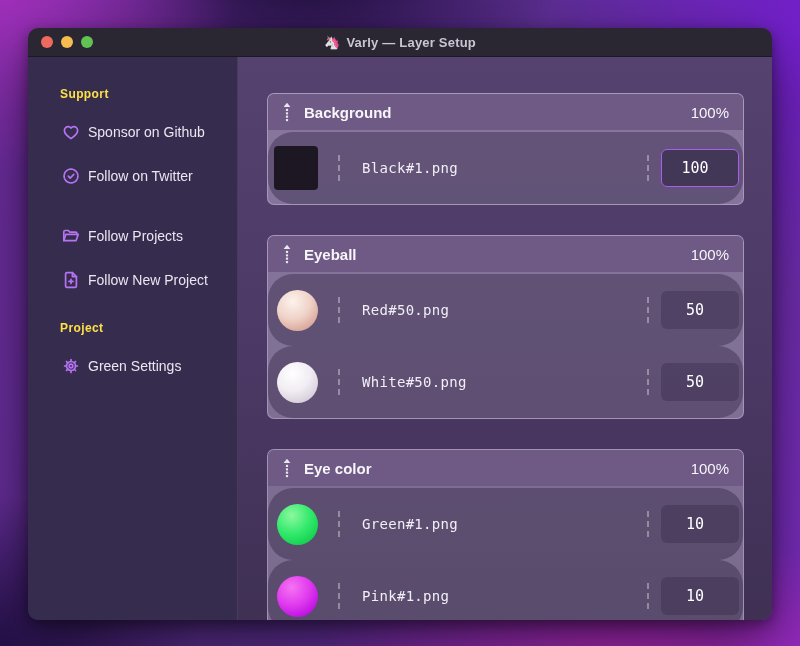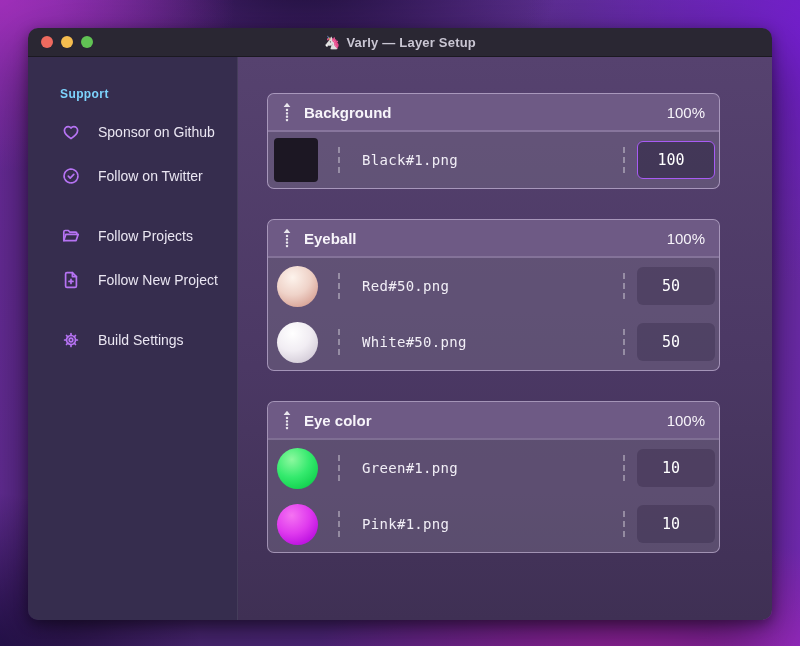--- a/index.html
+++ b/index.html
@@ -31,47 +31,47 @@
   .title { font-size:13px; font-weight:700; color:#c9c6d3; letter-spacing:.2px; display:flex; gap:6px; align-items:center; }
   .app-emoji { font-size:13px; }
   
   .content { flex:1; display:flex; min-height:0; }
   .sidebar {
     width:210px; flex:0 0 auto; background:#362d4e; padding:30px 12px 0 12px;
     border-right:1px solid rgba(255,255,255,.08);
   }
   .side-section { margin-top:22px; }
   .side-section:first-child { margin-top:0; }
-  .side-label { font-size:12px; font-weight:700; color:#7dd3fc; letter-spacing:.4px; padding-left:20px; height:16px; margin-bottom:10px; }
+  .side-label { font-size:12px; font-weight:700; color:#fde047; letter-spacing:.4px; padding-left:20px; height:16px; margin-bottom:10px; }
   .side-item {
-    height:38px; margin-bottom:6px; display:flex; align-items:center; gap:17px;
+    height:38px; margin-bottom:6px; display:flex; align-items:center; gap:7px;
     padding-left:20px; border-radius:8px; color:#eae6f2; font-size:14px; cursor:pointer;
   }
   .side-item.active { background:rgba(255,255,255,.08); }
   .side-icon { width:21px; height:21px; display:flex; align-items:center; justify-content:center; color:#b673f3; flex:0 0 auto; }
   .side-icon svg { width:20px; height:20px; }
   
   .main {
-    flex:1; min-width:0; padding:36px 52px 0 29px; overflow:hidden;
+    flex:1; min-width:0; padding:36px 28px 0 29px; overflow:hidden;
     background:linear-gradient(180deg, #56426f 0%, #4b3864 55%, #3f3054 100%);
   }
   .group {
     border:1px solid rgba(233,219,245,.35); border-radius:7px; overflow:hidden;
     display:flex; flex-direction:column; gap:2px;
     background:rgba(233,219,245,.35); margin-bottom:30px;
   }
   .group-header {
     height:36px; background:#6e5a85; display:flex; align-items:center; padding:0 14px; cursor:grab;
   }
   .drag-icon { color:rgba(255,255,255,.85); display:flex; margin-right:12px; }
   .drag-icon svg { width:10px; height:20px; }
   .group-name { font-size:15px; font-weight:700; color:#f7f4fa; }
   .group-weight { margin-left:auto; font-size:15px; font-weight:400; color:#f7f4fa; }
   .row {
-    height:56px; background:rgba(16,5,38,.30); display:flex; align-items:center;
+    height:72px; background:rgba(16,5,38,.30); display:flex; align-items:center;border-radius:25px;
   }
   .thumb { width:44px; height:44px; margin-left:6px; flex:0 0 auto; }
   .thumb.black-square { background:#1c1723; border-radius:4px; }
   .thumb.red-sphere, .thumb.white-sphere, .thumb.cyan-sphere, .thumb.green-sphere, .thumb.pink-sphere {
     width:41px; height:41px; border-radius:50%; margin-left:9px;
   }
   .thumb.red-sphere   { background:radial-gradient(circle at 38% 28%, #fdf3ec 0%, #efd3c9 45%, #dcab9f 75%, #c98d82 100%); }
   .thumb.white-sphere { background:radial-gradient(circle at 38% 28%, #ffffff 0%, #f1edf3 45%, #d9d2dd 75%, #c2bac8 100%); }
   .thumb.cyan-sphere  { background:radial-gradient(circle at 32% 26%, #5beef7 0%, #25d9e0 40%, #14dfa0 70%, #0bc86e 100%); }
   .thumb.green-sphere { background:radial-gradient(circle at 36% 28%, #8df89f 0%, #35ea6e 45%, #17d553 75%, #0cb844 100%); }
@@ -151,31 +151,32 @@
                   <path d="M11.4 2.7v3.9h4"></path>
                   <path d="M10 9.4v4M8 11.4h4"></path>
                 </svg>
               </span>
     <span class="side-item-label">Follow New Project</span>
   </div>
 </div>
   </div>
 
   <div class="side-section">
+    <div class="side-label">Project</div>
     <div class="side-items">
 
   <div class="side-item">
     <span class="side-icon">
                 <svg viewBox="0 0 20 20" fill="none" stroke="currentColor" stroke-width="1.7" stroke-linecap="round">
                   <circle cx="10" cy="10" r="4.5"></circle>
                   <circle cx="10" cy="10" r="1.8"></circle>
                   <path d="M14.6 10h1.8M13.2 13.2l1.3 1.3M10 14.6v1.8M6.8 13.2l-1.3 1.3M5.4 10H3.6M6.8 6.8L5.5 5.5M10 5.4V3.6M13.2 6.8l1.3-1.3"></path>
                 </svg>
               </span>
-    <span class="side-item-label">Build Settings</span>
+    <span class="side-item-label">Green Settings</span>
   </div>
 
 </div>
   </div>
 </nav>
     <main class="main" id="main">
   <section class="group">
     <header class="group-header">
       <span class="drag-icon">
         <svg viewBox="0 0 10 20" fill="currentColor">

